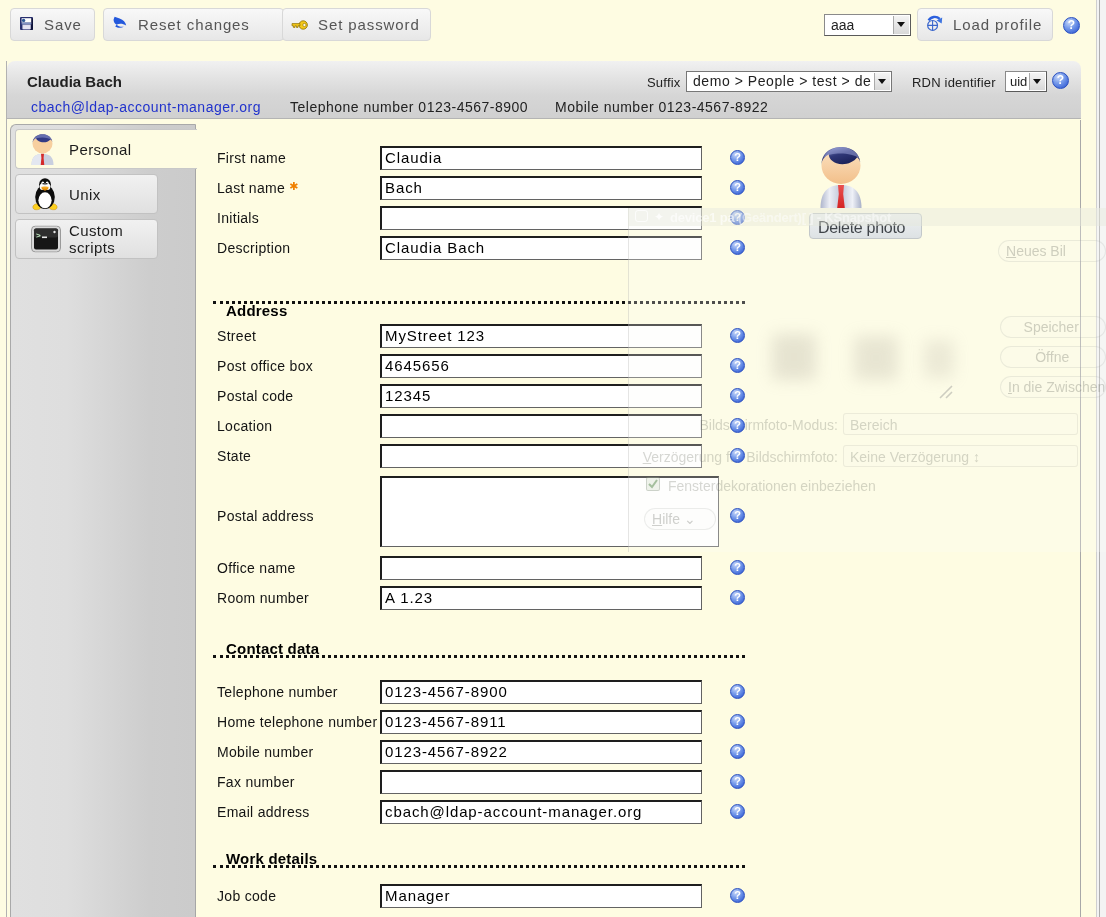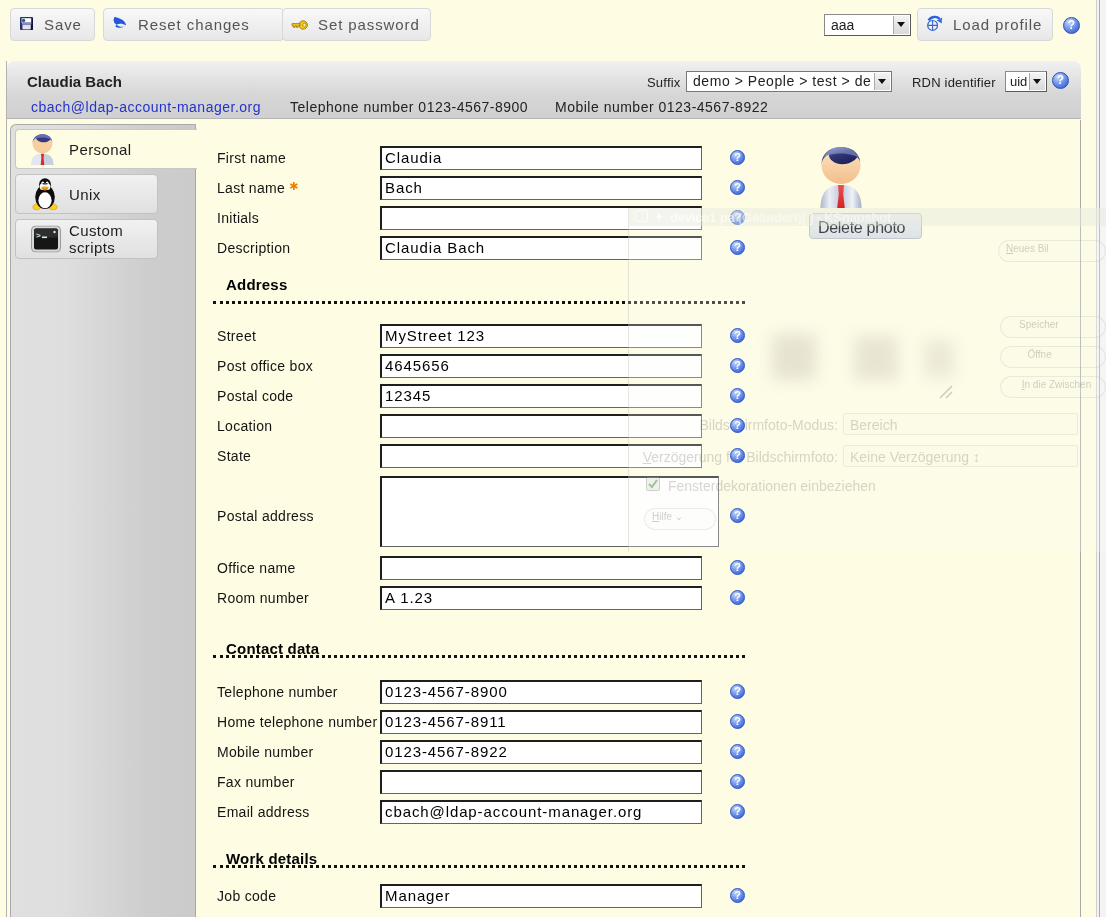--- a/index.html
+++ b/index.html
@@ -41,21 +41,21 @@
 .flabel{position:absolute;font-size:14px;color:#141414;white-space:nowrap;letter-spacing:0.3px;}
 .inp{position:absolute;width:322px;height:24px;box-sizing:border-box;background:#fff;
   border-style:solid;border-width:2px 1px 1px 2px;border-color:#1e1e1e #636363 #636363 #1e1e1e;
   font-size:15px;color:#000;letter-spacing:0.9px;padding:1px 0 0 3px;overflow:hidden;white-space:nowrap;}
 .sechead{position:absolute;font-size:15px;font-weight:bold;color:#000;letter-spacing:0.2px;}
 .dotline{position:absolute;height:0;border-bottom:3px dotted #111;}
 
 .bartxt{font-size:13px;color:#222;position:absolute;white-space:nowrap;letter-spacing:0.2px;}
 
 .gbtn{position:absolute;height:22px;box-sizing:border-box;border:1px solid rgba(130,135,125,0.14);border-radius:11px;
-  background:rgba(248,248,244,0.10);color:rgba(100,104,92,0.30);font-size:10px;padding:2px 0 0 7px;overflow:hidden;white-space:nowrap;}
+  background:rgba(248,248,244,0.10);color:rgba(100,104,92,0.30);font-size:14px;padding:2px 0 0 7px;overflow:hidden;white-space:nowrap;}
 .gtxt{position:absolute;font-size:14px;color:rgba(95,100,88,0.26);white-space:nowrap;}
 .gbox{position:absolute;box-sizing:border-box;border:1px solid rgba(130,135,125,0.13);border-radius:3px;background:rgba(244,244,240,0.12);}
 .gchk{position:absolute;left:646px;top:477px;width:14px;height:14px;box-sizing:border-box;border:1px solid rgba(120,130,115,0.28);border-radius:2px;background:rgba(180,200,170,0.22);}
 </style>
 </head>
 <body>
 <div id="page">
 
   <div class="abs" style="left:1096px;top:0;width:10px;height:917px;background:#f3f3f3;border-left:1px solid #cfcfcf;"></div>
   <div class="abs" style="left:1099px;top:0;width:1px;height:917px;background:#adadad;"></div>
@@ -214,21 +214,21 @@
   <div class="help" style="left:730px;top:774px;">?</div>
   <div class="flabel" style="left:217px;top:804px;">Email address</div>
   <div class="inp" style="left:380px;top:800px;">cbach@ldap-account-manager.org</div>
   <div class="help" style="left:730px;top:804px;">?</div>
   <div class="flabel" style="left:217px;top:888px;">Job code</div>
   <div class="inp" style="left:380px;top:884px;">Manager</div>
   <div class="help" style="left:730px;top:888px;">?</div>
   <div class="flabel" style="left:217px;top:508px;">Postal address</div>
   <div class="inp" style="left:380px;top:476px;width:339px;height:71px;"></div>
   <div class="help" style="left:730px;top:508px;">?</div>
-  <div class="sechead" style="left:226px;top:276px;">Address</div>
+  <div class="sechead" style="left:226px;top:302px;">Address</div>
   <div class="dotline" style="left:213px;top:301px;width:532px;"></div>
   <div class="sechead" style="left:226px;top:640px;">Contact data</div>
   <div class="dotline" style="left:213px;top:655px;width:532px;"></div>
   <div class="sechead" style="left:226px;top:850px;">Work details</div>
   <div class="dotline" style="left:213px;top:865px;width:532px;"></div>
 
   <div class="abs" style="left:628px;top:208px;width:478px;height:344px;background:rgba(250,250,246,0.26);border-left:1px solid rgba(140,140,140,0.22);"></div>
   <div class="abs" style="left:628px;top:208px;width:478px;height:18px;background:rgba(228,232,216,0.42);overflow:hidden;z-index:5;">
     <span style="position:absolute;left:7px;top:2px;width:13px;height:12px;border:1.5px solid rgba(255,255,255,0.75);border-radius:3px;box-sizing:border-box;"></span>
     <span style="position:absolute;left:26px;top:2px;font-size:12px;color:rgba(255,255,255,0.8);">✦</span>

